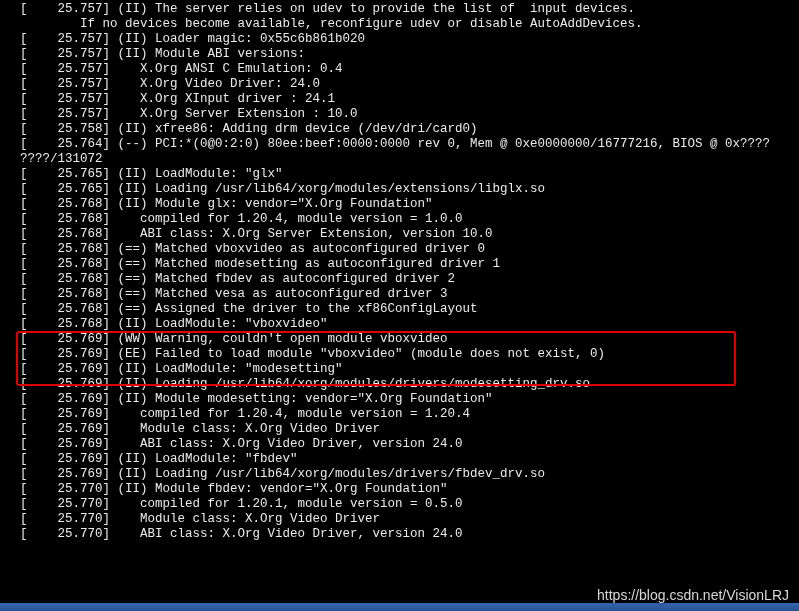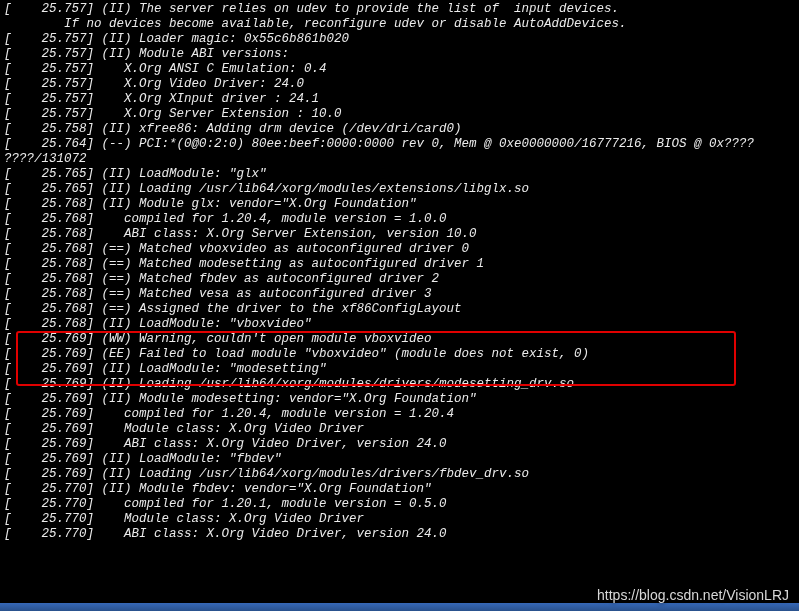--- a/index.html
+++ b/index.html
@@ -9,23 +9,22 @@
     height: 611px;
     background: #000;
     font-family: "Courier New", monospace;
     font-size: 12.5px;
     line-height: 15px;
     color: #ebebeb;
     overflow: hidden;
     position: relative;
   }
   .terminal {
-    padding: 2px 4px;
+    padding: 2px 20px;
     white-space: pre;
-    font-style: italic;
   }
   .line {
     white-space: pre;
   }
   .highlight-box {
     position: absolute;
     border: 2px solid #e10000;
     border-radius: 3px;
     pointer-events: none;
   }

